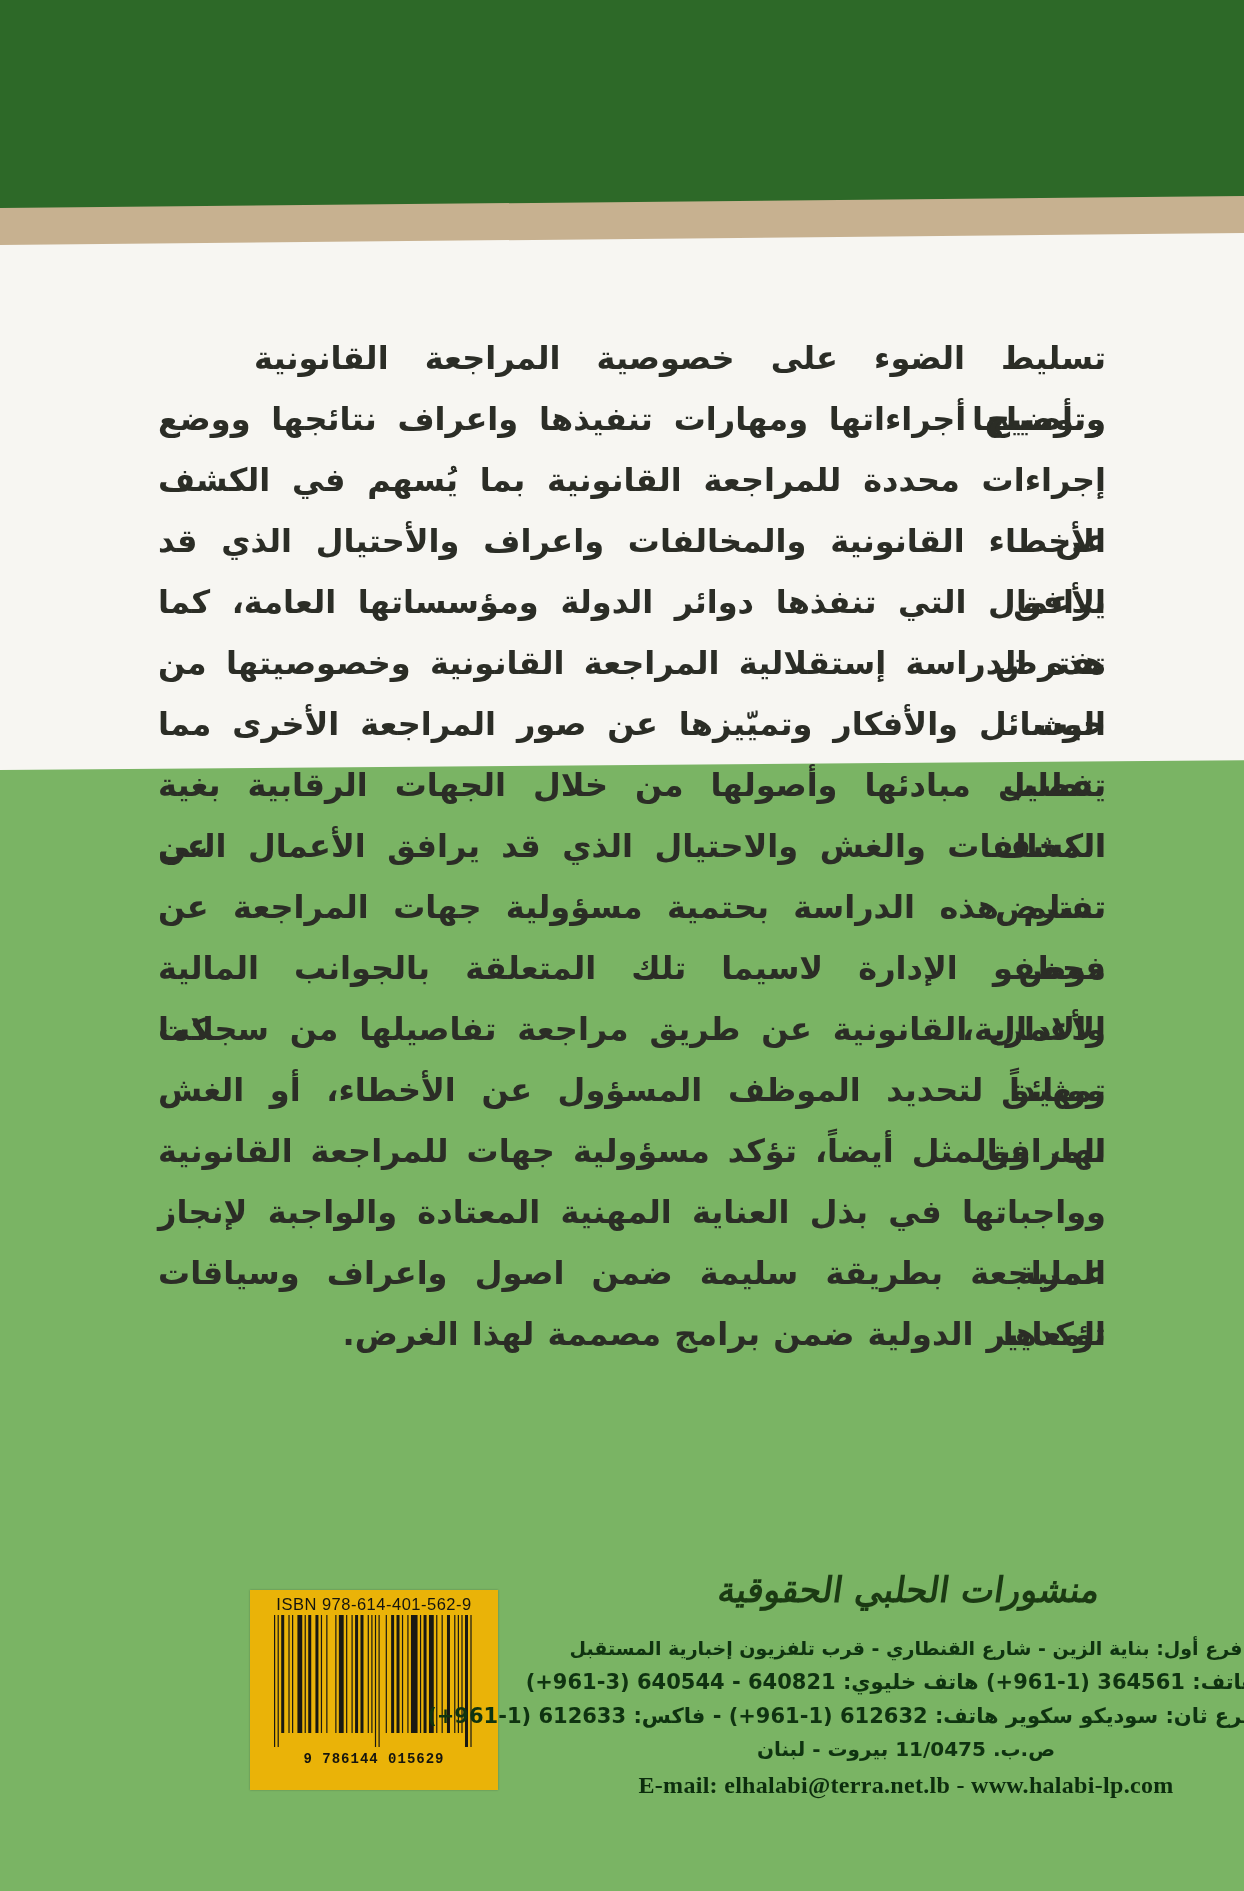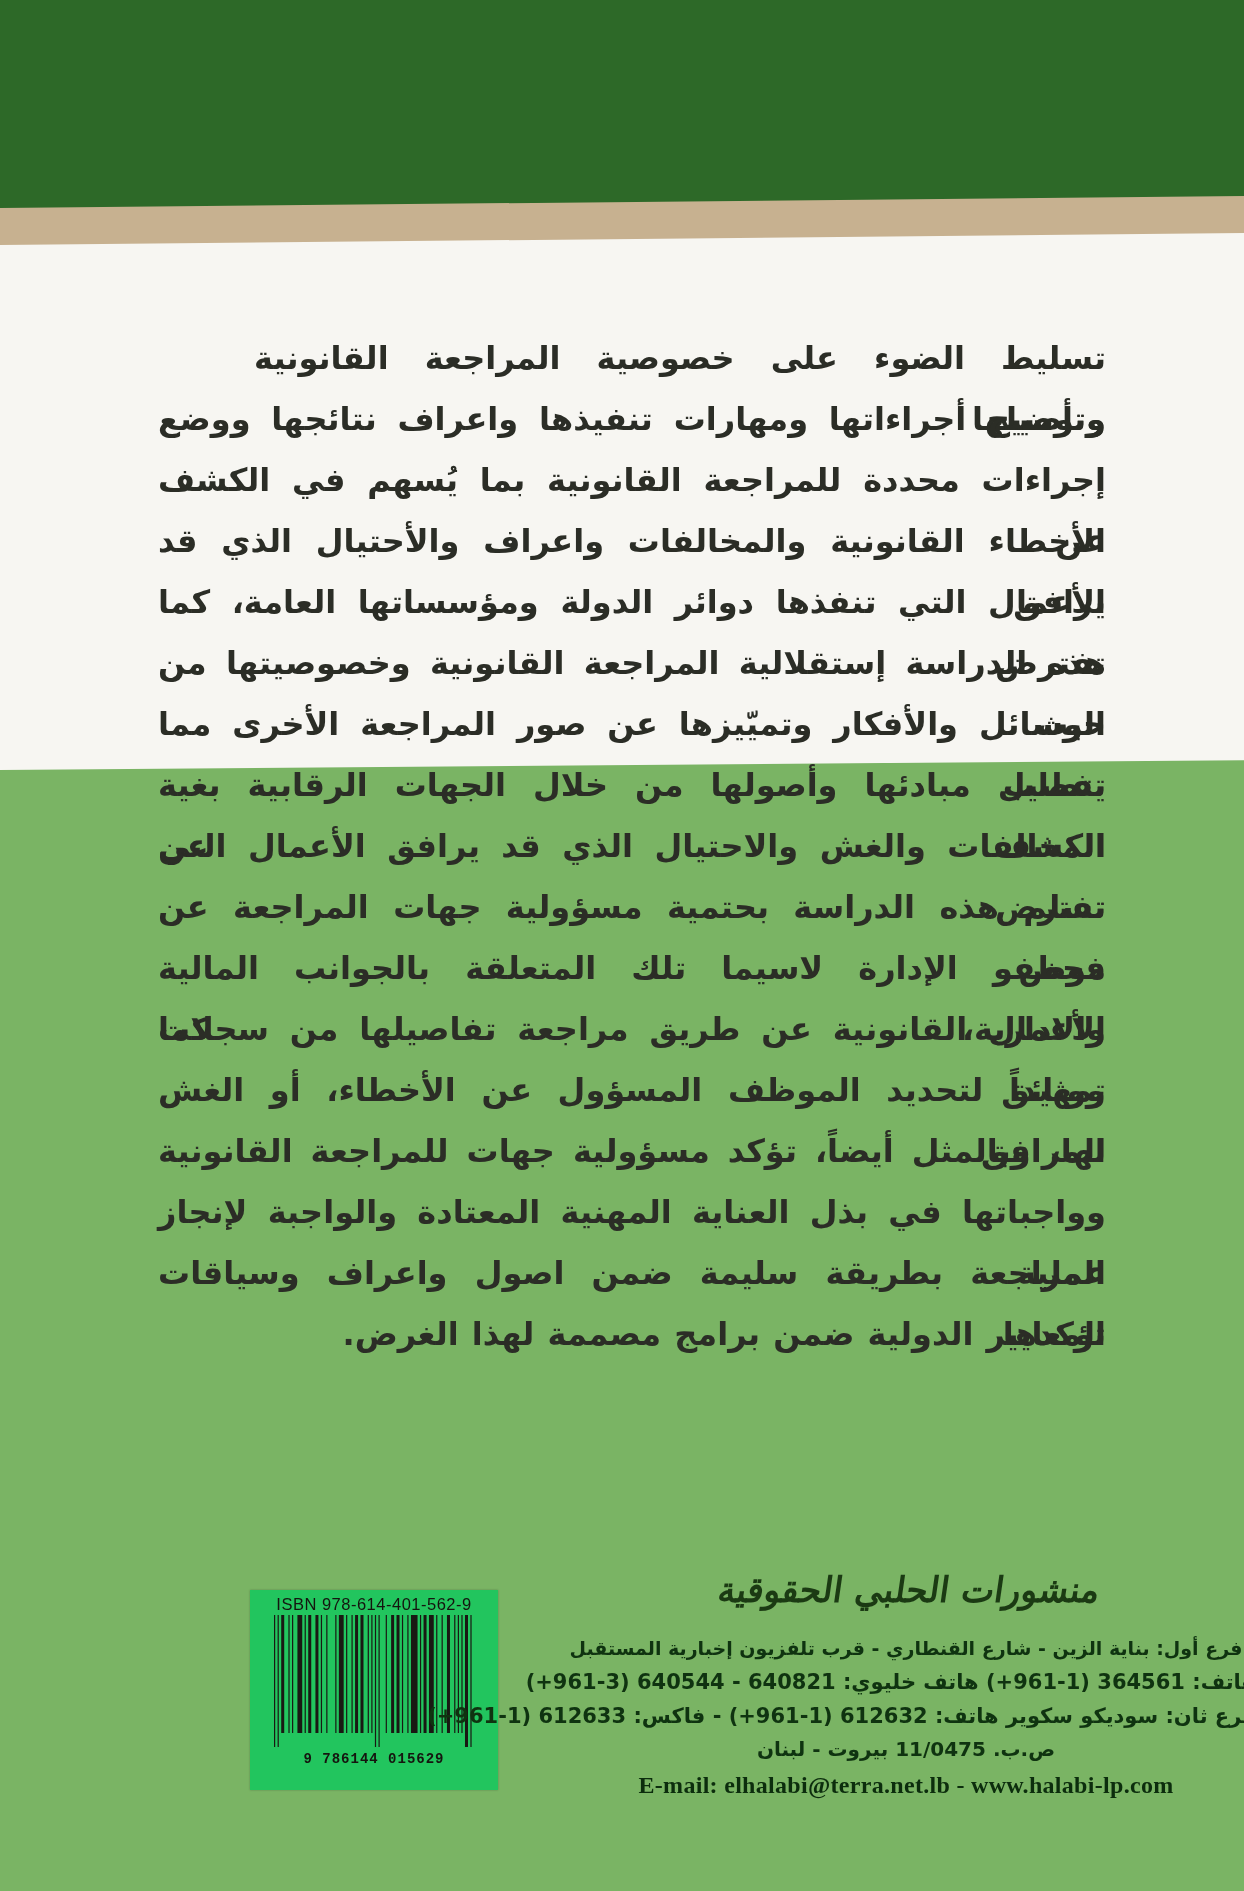--- a/index.html
+++ b/index.html
@@ -31,21 +31,21 @@
   .syn-line{
     line-height:61px;height:61px;
     text-align:justify;text-align-last:justify;
     word-spacing:2px;
   }
   .syn-line.first{padding-left:96px;}
   .syn-line.last{text-align-last:right;}
   
   .barcode-label{
     position:absolute;left:250px;top:1590px;width:248px;height:200px;
-    background:#22c55e;box-shadow:0 0 2px rgba(0,0,0,.25);
+    background:#eab308;box-shadow:0 0 2px rgba(0,0,0,.25);
     text-align:center;
   }
   .isbn-top{
     font-family:"Liberation Sans", sans-serif;
     font-size:16.5px;color:#15150f;letter-spacing:.5px;
     margin-top:5px;line-height:18px;
   }
   .bars{display:block;margin:2px auto 0 auto;}
   .isbn-digits{
     font-family:"Liberation Mono", monospace;

